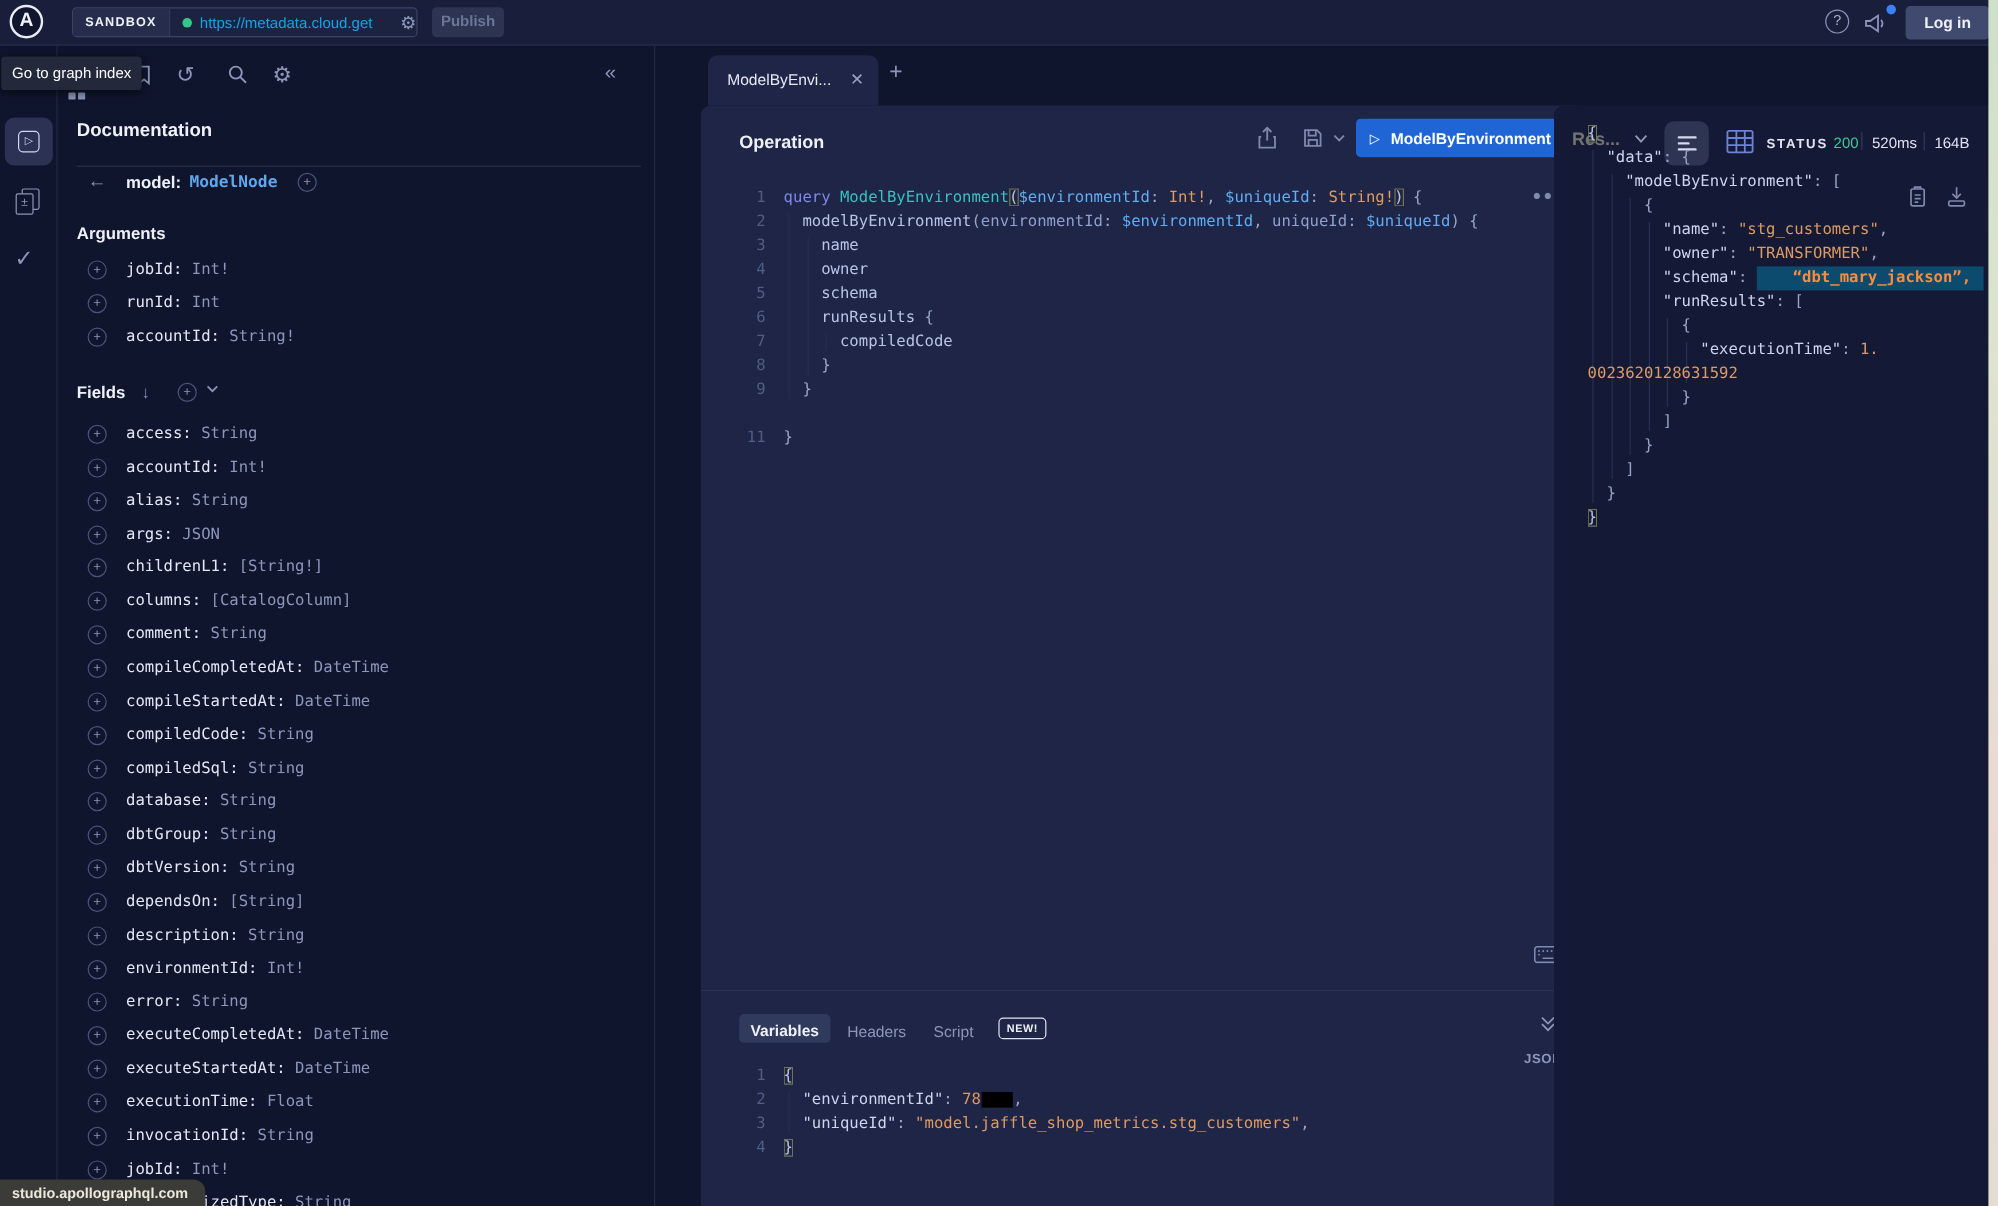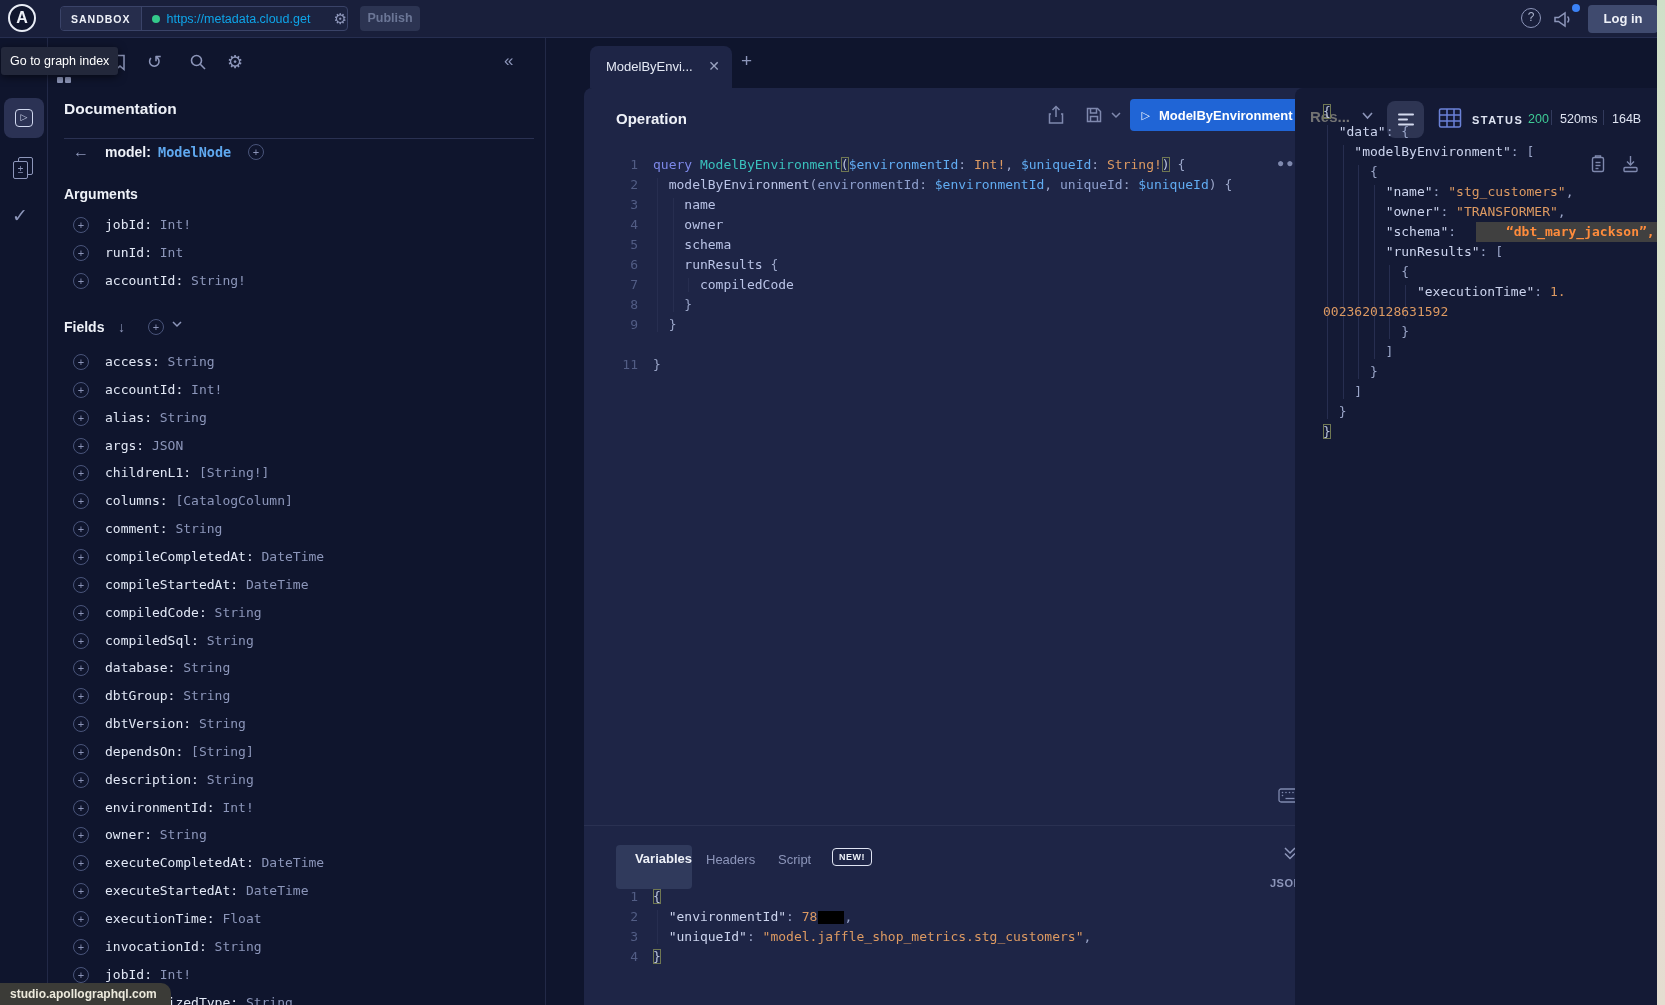--- a/index.html
+++ b/index.html
@@ -66,21 +66,21 @@
   .run-btn { position:absolute; left:546px; top:11px; width:174px; height:32px; background:#2065d6; border-radius:4px; color:#ffffff; display:flex; align-items:center; justify-content:center; gap:9px; font-size:13px; font-weight:bold; }
   .run-tri { font-size:11px; font-weight:normal; }
   .editor { position:absolute; }
   .code-line { position:absolute; left:0; height:20px; line-height:20px; font-family:"DejaVu Sans Mono", monospace; font-size:13px; white-space:pre; }
   .gut { position:absolute; left:0; top:0; width:54px; text-align:right; color:#525d85; }
   .code-text { position:absolute; top:0; }
   .guide { position:absolute; width:1px; background:#272e50; }
   .dots-menu { position:absolute; left:693px; top:68px; color:#7f89ae; font-size:12px; letter-spacing:2px; font-weight:bold; }
   .kbd-icon { position:absolute; left:694px; top:700px; color:#7f89ae; }
   .section-divider { position:absolute; left:0; top:737px; width:739px; height:1px; background:#2a3152; }
-  .vtab-active { position:absolute; left:32px; top:757px; width:76px; height:44px; background:#303a5c; border-radius:4px; color:#eef1f8; font-size:13px; font-weight:bold; text-align:right; line-height:28px; }
+  .vtab-active { position:absolute; left:32px; top:757px; width:76px; height:24px; background:#303a5c; border-radius:4px; color:#eef1f8; font-size:13px; font-weight:bold; text-align:center; line-height:28px; }
   .vtab { position:absolute; top:764px; color:#8d96ba; font-size:13px; }
   .new-badge { position:absolute; left:248px; top:760px; height:18px; padding:0 6px; border:1px solid #dfe4f2; border-radius:4px; color:#eef1f8; font-size:9px; font-weight:bold; letter-spacing:.5px; line-height:16px; }
   .dbl-chev { position:absolute; left:699px; top:758px; color:#8d96ba; }
   .json-label { position:absolute; left:686px; top:789px; color:#8d96ba; font-size:11px; font-weight:bold; letter-spacing:.5px; }
 
   
   .resp { position:absolute; left:1295px; top:38px; width:370px; height:967px; }
   .resp-bg { position:absolute; left:0; top:50px; width:370px; height:917px; background:#141a35; border-radius:8px 0 0 0; }
   .resp-title { position:absolute; left:15px; top:70px; font-size:15px; font-weight:bold; color:#737373; }
   .resp-chev { position:absolute; left:67px; top:74px; color:#8d96ba; }
@@ -97,21 +97,21 @@
   .tk-opn { color:#3ac1bd; }
   .tk-vr { color:#61acf2; }
   .tk-ty { color:#dd9a62; }
   .tk-fd { color:#b9c3e6; }
   .tk-ag { color:#8fa0ce; }
   .tk-pn { color:#9aa5c8; }
   .tk-ky { color:#ccd4ee; }
   .tk-st { color:#dd9a62; }
   .tk-nm { color:#dd9a62; }
   .tk-mb { color:#bcc5de; box-shadow:inset 0 0 0 1px #6f7752; }
-  .tk-hl { display:inline-block; background:#404040; color:#ff8c3c; font-weight:bold; padding:0 10px 0 30px;margin-left:12px; }
+  .tk-hl { display:inline-block; background:#0c4a6e; color:#ff8c3c; font-weight:bold; padding:0 10px 0 30px; }
   .tk-rd { display:inline-block; width:26px; height:13px; background:#000000; vertical-align:middle; margin-left:1px; }
 </style>
 </head>
 <body>
 
 <div class="topbar">
   <div class="logo">A</div>
   <div class="endpoint-box">
     <div class="sandbox-chip">SANDBOX</div>
     <div class="green-dot"></div>
@@ -260,21 +260,21 @@
       <div class="doc-row" style="top: 732px;">
         <span class="plus-circle">+</span>
         <span class="f-text"><span class="f-name">description:</span><span class="f-type"> String</span></span>
       </div>
       <div class="doc-row" style="top: 760px;">
         <span class="plus-circle">+</span>
         <span class="f-text"><span class="f-name">environmentId:</span><span class="f-type"> Int!</span></span>
       </div>
       <div class="doc-row" style="top: 787px;">
         <span class="plus-circle">+</span>
-        <span class="f-text"><span class="f-name">owner:</span><span class="f-type"> String</span></span>
+        <span class="f-text"><span class="f-name">error:</span><span class="f-type"> String</span></span>
       </div>
       <div class="doc-row" style="top: 815px;">
         <span class="plus-circle">+</span>
         <span class="f-text"><span class="f-name">executeCompletedAt:</span><span class="f-type"> DateTime</span></span>
       </div>
       <div class="doc-row" style="top: 843px;">
         <span class="plus-circle">+</span>
         <span class="f-text"><span class="f-name">executeStartedAt:</span><span class="f-type"> DateTime</span></span>
       </div>
       <div class="doc-row" style="top: 871px;">

